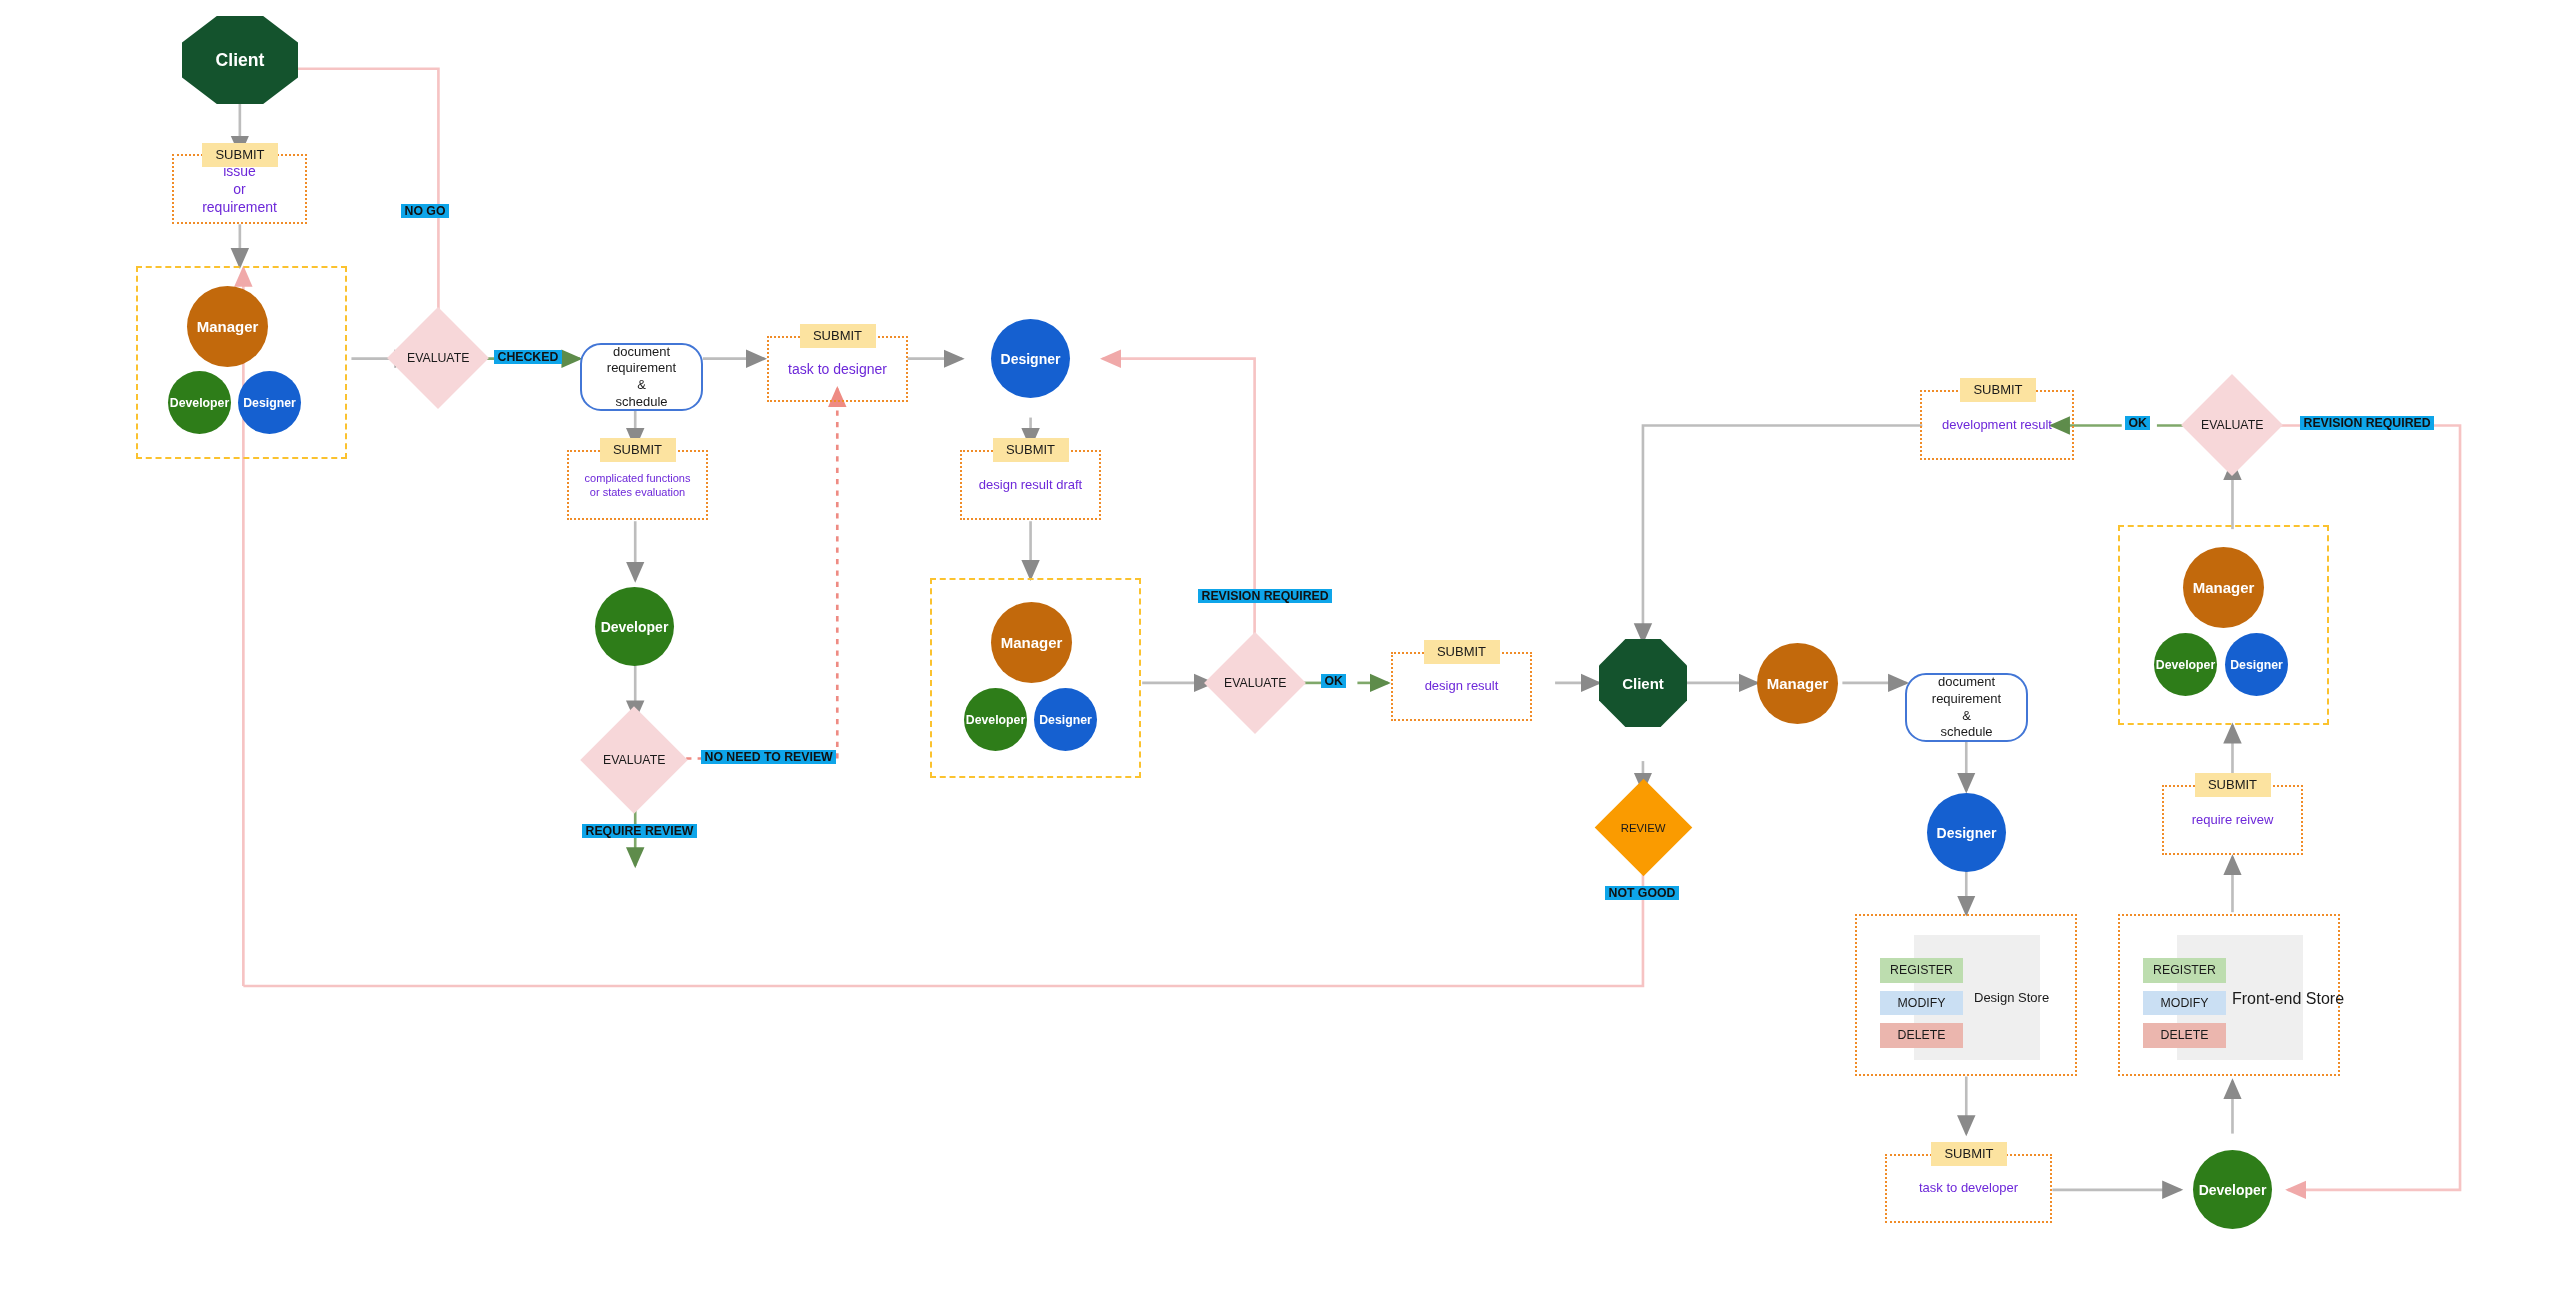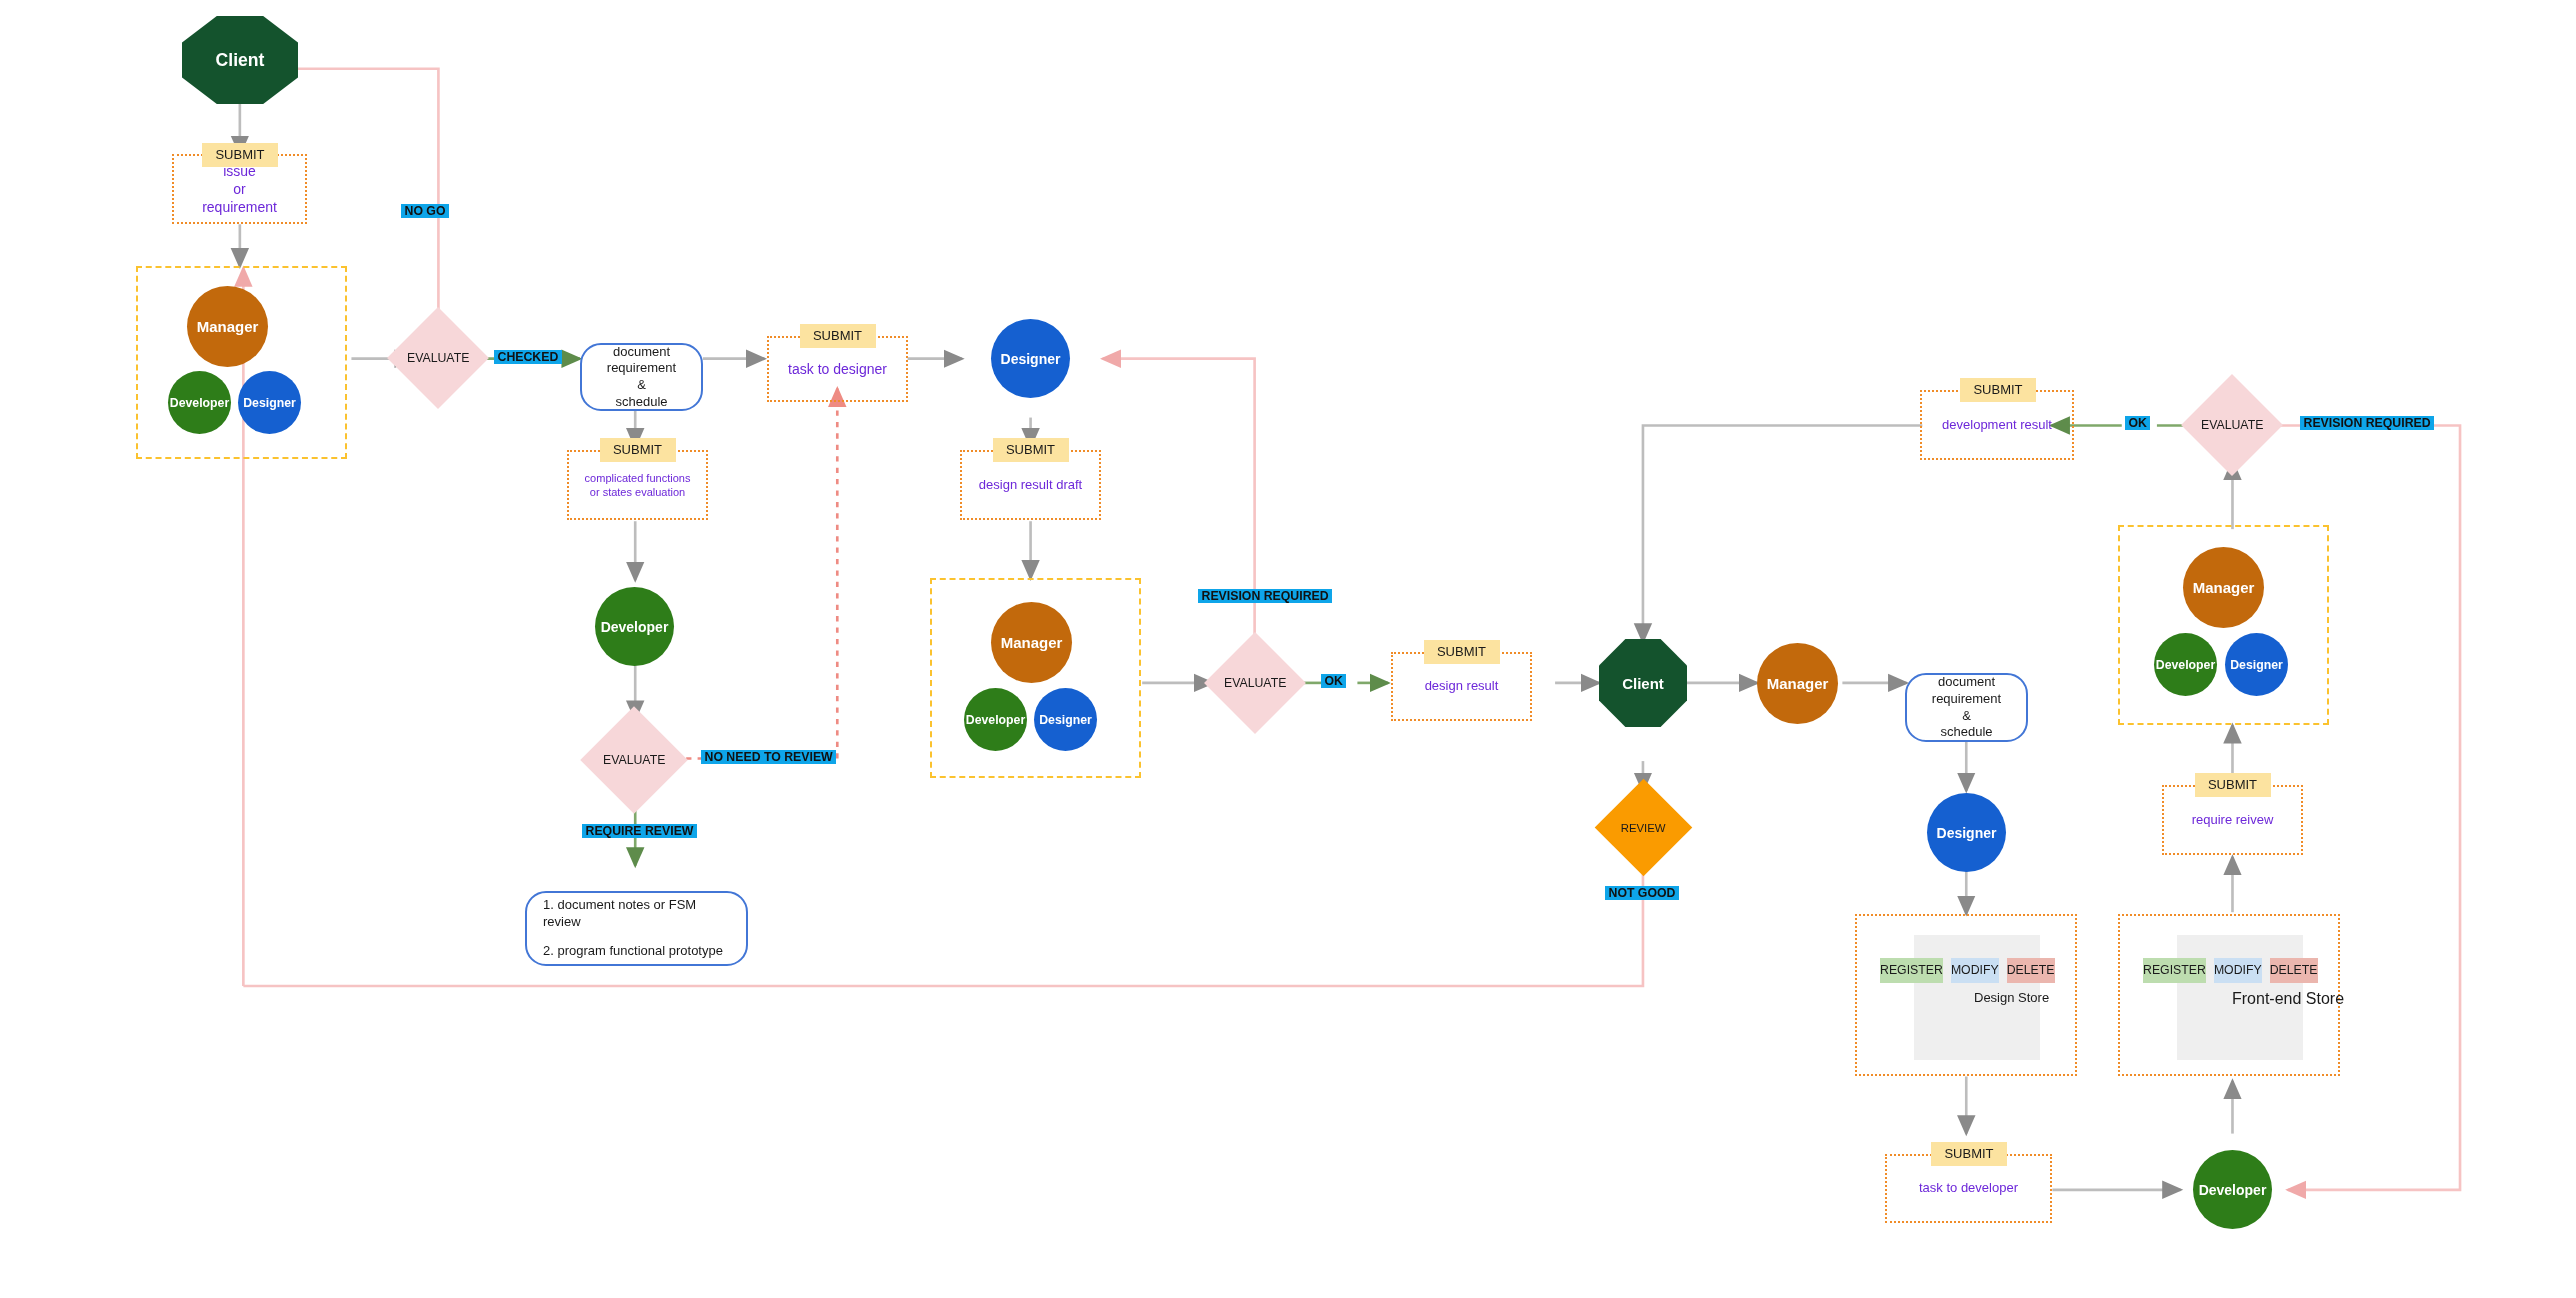--- a/index.html
+++ b/index.html
@@ -98,21 +98,21 @@
   
   .storebox {
     border: 2.6px dotted #F08C28;
     background: transparent;
     position: absolute;
   }
   .store-panel {
     position: absolute;
     background: #EFEFEF;
   }
-  .crud-col { position: absolute; display: flex; flex-direction: row; }
+  .crud-col { position: absolute; display: flex; flex-direction: column; }
   .crud-chip {
     display: flex; align-items: center; justify-content: center;
     color: #1a1a1a;
     white-space: nowrap;
   }
   .crud-register { background: #BDDDAF; }
   .crud-modify   { background: #CADFF3; }
   .crud-delete   { background: #EBB6AE; }
   .store-title {
     position: absolute;
@@ -311,26 +311,20 @@
   <div class="node diamond d-evaluate" style="left:596px; top:722px; width:76px; height:76px; font-size:12.3px;">
     <span>EVALUATE</span>
   </div>
   <div class="edge-label" style="left:701px; top:750px; font-size:12.3px;">
     <span>NO NEED TO REVIEW</span>
   </div>
   <div class="edge-label" style="left:582px; top:824px; font-size:12.3px;">
     <span>REQUIRE REVIEW</span>
   </div>
 
-  <div class="node docbox left-align" style="left:525px; top:867px; width:223px; height:75px; font-size:13px;">
-    <div class="lines">
-      <div>1. document notes or FSM review</div>
-      <div>2. program functional prototype</div>
-    </div>
-  </div>
 
   <div class="node team-group" style="left:930px; top:578px; width:211px; height:200px;"></div>
   <div class="node circle c-manager" style="left:991px; top:602px; width:81px; height:81px; font-size:15px;">
     <span>Manager</span>
   </div>
   <div class="node circle c-developer" style="left:964px; top:688px; width:63px; height:63px; font-size:12.3px;">
     <span>Developer</span>
   </div>
   <div class="node circle c-designer" style="left:1034px; top:688px; width:63px; height:63px; font-size:12.3px;">
     <span>Designer</span>

